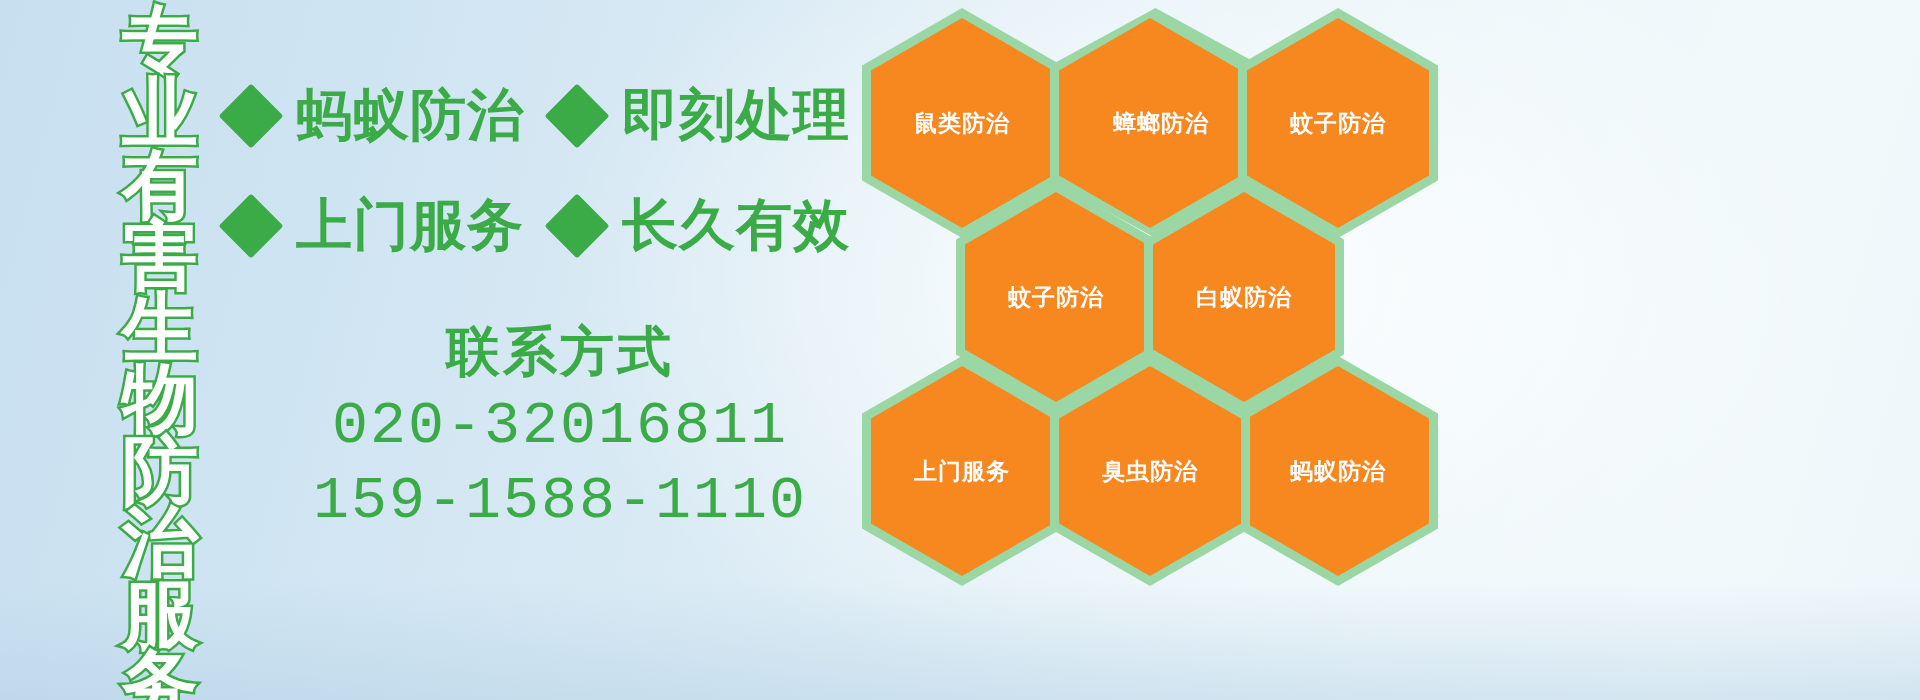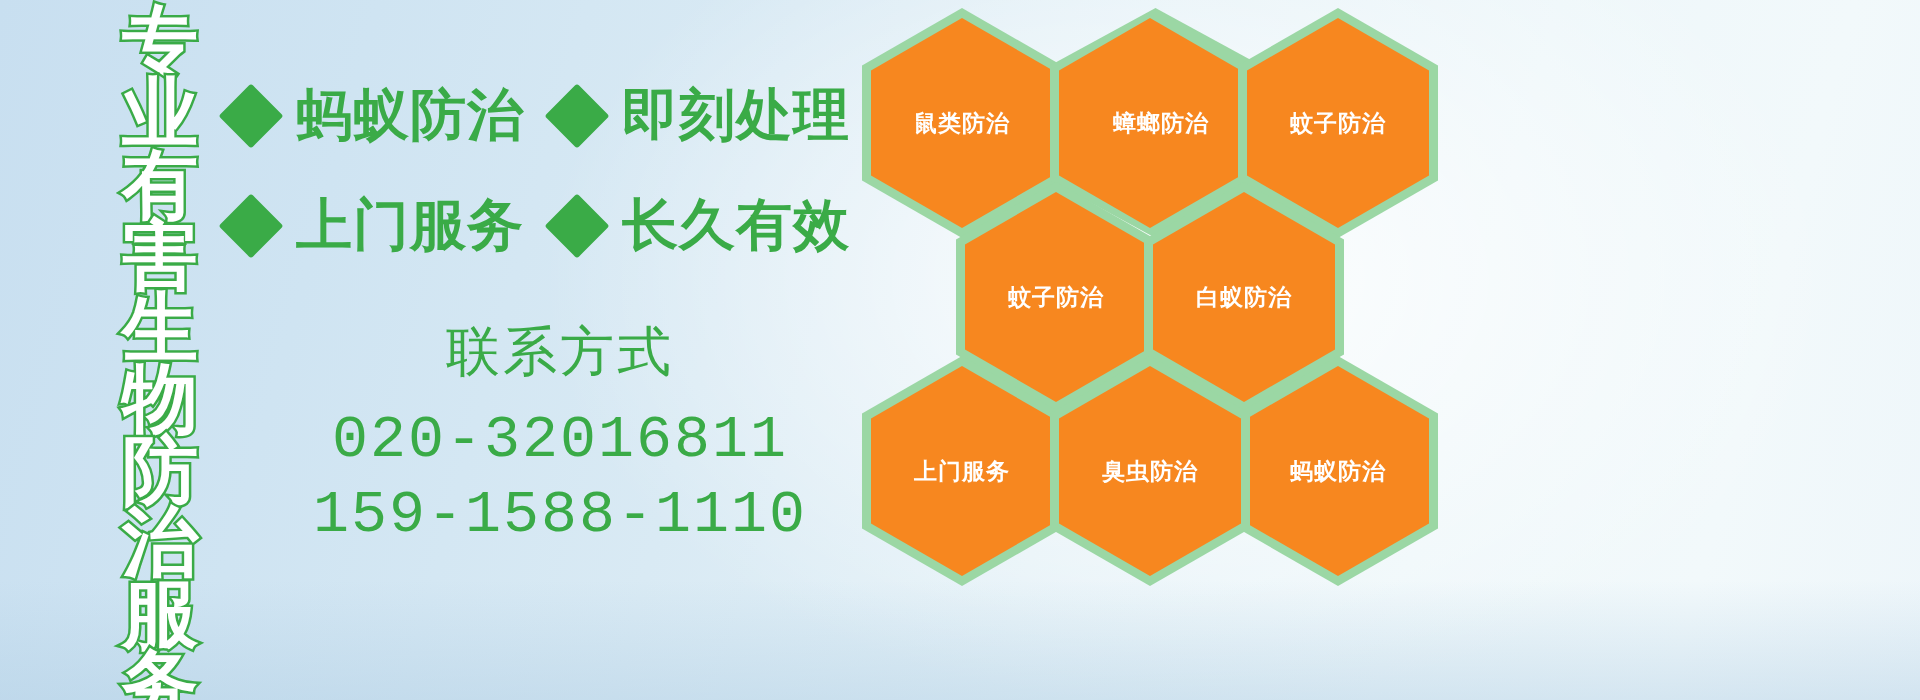--- a/index.html
+++ b/index.html
@@ -47,23 +47,23 @@
   .flabel{
     font-size:56px;font-weight:bold;color:#3aab47;
     font-family:"DejaVu Sans","Liberation Sans",sans-serif;
     margin-left:22px;white-space:nowrap;letter-spacing:1px;
   }
   .fgap{width:30px;}
 
   
   .contact{position:absolute;left:300px;top:316px;width:520px;text-align:center;z-index:3;}
   .contact-title{
-    font-size:54px;font-weight:normal;color:#3aab47;
+    font-size:54px;font-weight:bold;color:#3aab47;
     font-family:"DejaVu Sans","Liberation Sans",sans-serif;
-    letter-spacing:3px;margin-bottom:14px;
+    letter-spacing:3px;
   }
   .phone{
     font-size:60px;color:#3aab47;letter-spacing:2px;
     font-family:Liberation Mono, monospace;
     line-height:1.25;
   }
 
   
   .hexwrap{position:absolute;left:862px;top:0px;width:600px;height:580px;z-index:2;}
   .hex{

